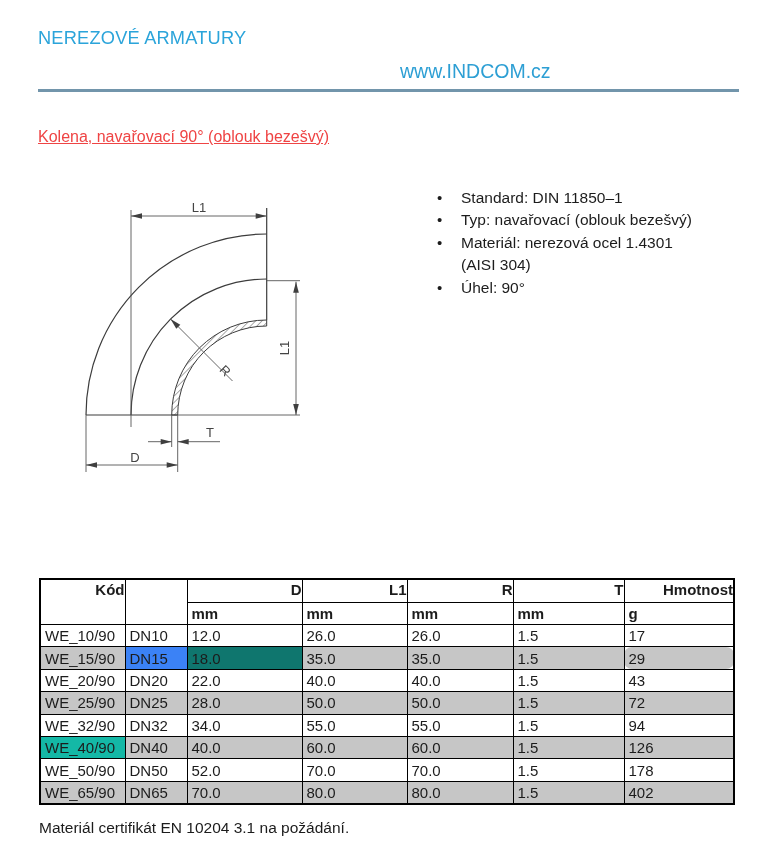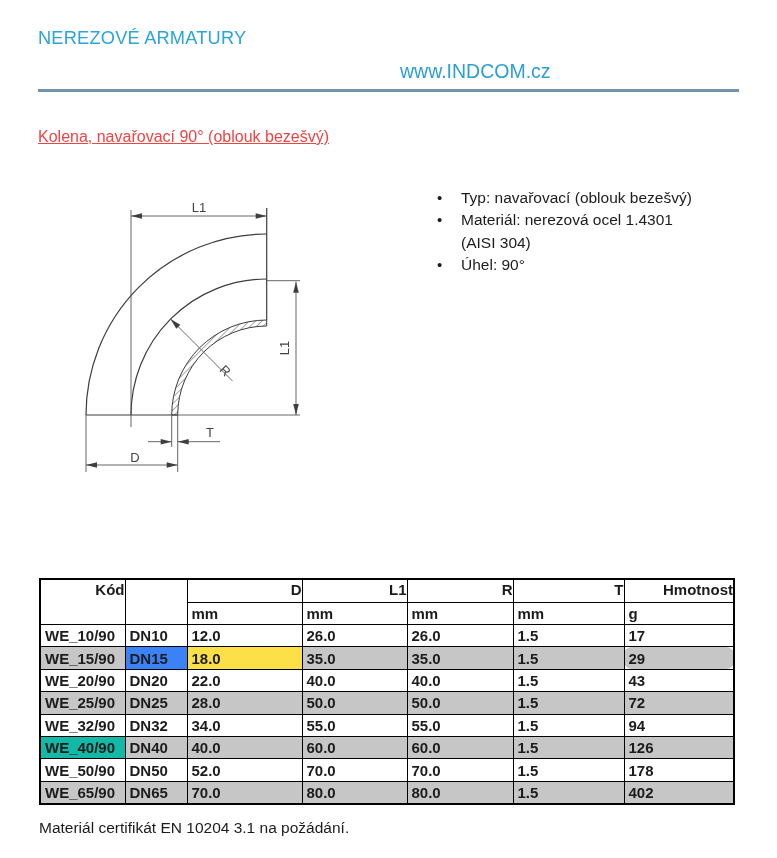--- a/index.html
+++ b/index.html
@@ -7,21 +7,21 @@
   .abs{position:absolute;}
   .brand{left:38px;top:27px;font-size:19px;letter-spacing:.2px;transform:scaleX(.96);transform-origin:left;}
   .website{left:400px;top:60px;width:339px;font-size:19.5px;}
   .rule{left:38px;top:89px;width:701px;height:3px;}
   .sec-title{left:38px;top:128px;font-size:16px;text-decoration:underline;}
   .specs{left:434px;top:187px;width:290px;list-style:none;margin:0;padding:0;font-size:15.5px;line-height:22.4px;white-space:pre-line;}
   .specs li{position:relative;padding-left:27px;}
   .specs li::before{content:"•";position:absolute;left:3px;top:0;font-size:15px;}
   .dim-table{left:39px;top:578px;border-collapse:collapse;table-layout:fixed;width:694px;border:2px solid #000;font-size:15px;}
   .dim-table th,.dim-table td{border:1px solid #000;padding:0 0 0 4px;text-align:left;font-weight:bold;height:21px;overflow:hidden;white-space:nowrap;}
-  .dim-table td{font-weight:bold;height:21.4px;}
+  .dim-table td{font-weight:normal;height:21.4px;}
   .dim-table thead tr:first-child th{vertical-align:top;padding-top:1px;text-align:right;}
   .footer-note{left:39px;top:819px;font-size:15.5px;}
   svg text{font-family:"Liberation Sans",sans-serif;font-size:13px;fill:#444;}
   .oline{stroke:#3c3c3c;stroke-width:1.2;fill:none;}
   .tline{stroke:#555;stroke-width:0.9;fill:none;}
   .ah{fill:#3f3f3f;stroke:none;}
 </style>
 </head>
 <body>
 
@@ -69,21 +69,21 @@
   <polygon class="ah" points="111.7,256.7 100.7,253.9 100.7,259.5"></polygon>
   <polygon class="ah" points="117.7,256.7 128.7,253.9 128.7,259.5"></polygon>
   <text x="150" y="252" text-anchor="middle">T</text>
 
   <line class="tline" x1="26" y1="280" x2="117.7" y2="280"></line>
   <polygon class="ah" points="26,280 37,277.2 37,282.8"></polygon>
   <polygon class="ah" points="117.7,280 106.7,277.2 106.7,282.8"></polygon>
   <text x="75" y="277" text-anchor="middle">D</text>
 </svg>
 
-<ul class="abs specs"><li>Typ: navařovací (oblouk bezešvý)</li><li>Materiál: nerezová ocel 1.4301
+<ul class="abs specs"><li>Standard: DIN 11850–1</li><li>Typ: navařovací (oblouk bezešvý)</li><li>Materiál: nerezová ocel 1.4301
 (AISI 304)</li><li>Úhel: 90°</li></ul>
 
 <table class="dim-table abs">
   <colgroup>
     <col style="width:85px">
       <col style="width:62px">
       <col style="width:115px">
       <col style="width:105px">
       <col style="width:106px">
       <col style="width:111px">
@@ -113,21 +113,21 @@
         <td>DN10</td>
         <td>12.0</td>
         <td>26.0</td>
         <td>26.0</td>
         <td>1.5</td>
         <td>17</td>
       </tr>
       <tr>
         <td style="background: rgb(198, 198, 198);">WE_15/90</td>
         <td style="background: #3b82f6;">DN15</td>
-        <td style="background: #fde047;">18.0</td>
+        <td style="background: #0f766e;">18.0</td>
         <td style="background: rgb(198, 198, 198);">35.0</td>
         <td style="background: rgb(198, 198, 198);">35.0</td>
         <td style="background: rgb(198, 198, 198);">1.5</td>
         <td style="background: rgb(198, 198, 198); border-radius: 8px;">29</td>
       </tr>
       <tr>
         <td>WE_20/90</td>
         <td>DN20</td>
         <td>22.0</td>
         <td>40.0</td>

